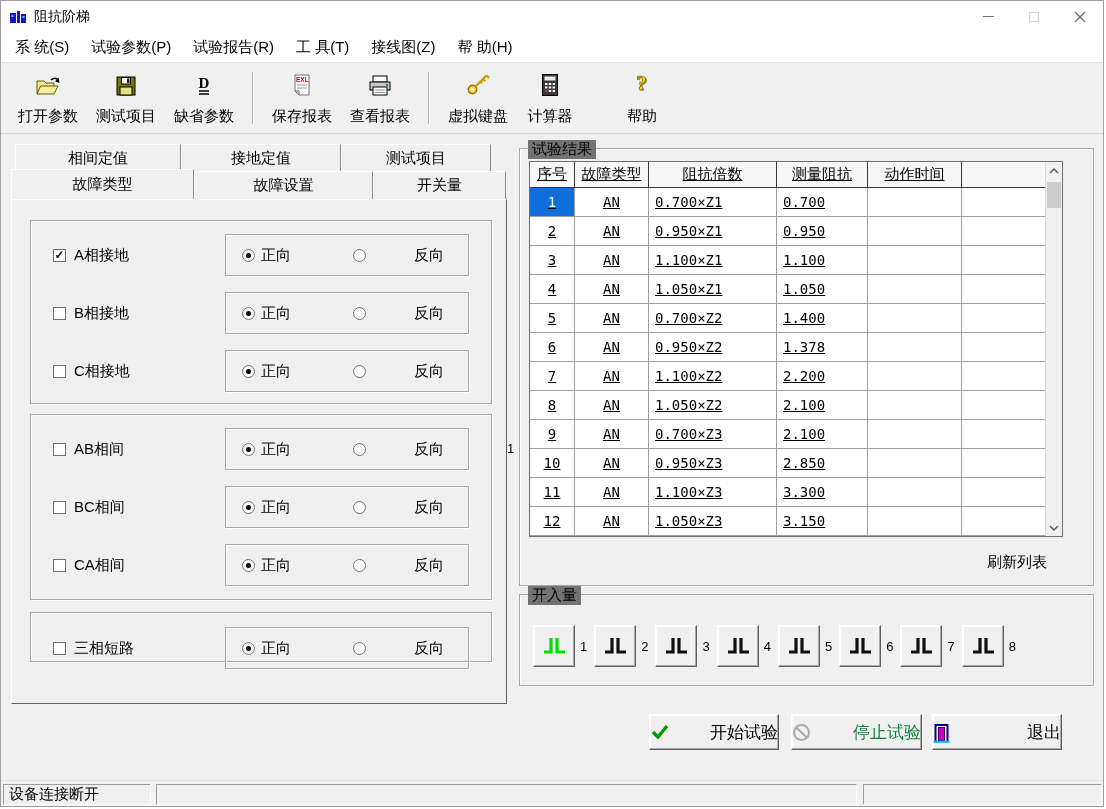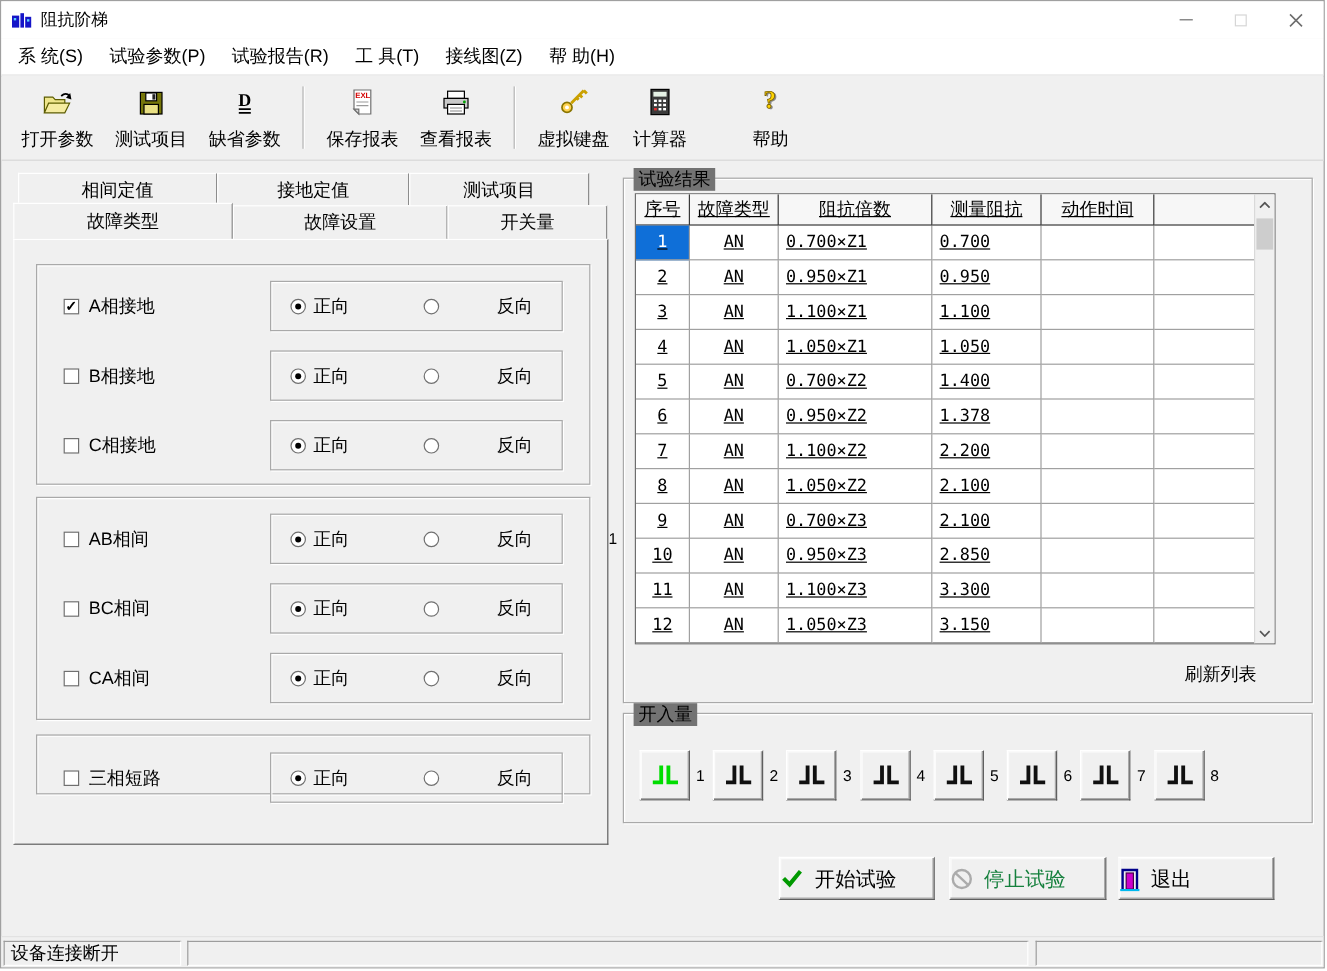--- a/index.html
+++ b/index.html
@@ -75,21 +75,21 @@
   
   .di-group { left:518px; top:593px; width:575px; height:92px; }
   .di-row { position:absolute; left:13px; top:30px; display:flex; align-items:center; }
   .sw-btn { width:42px; height:42px; background:#f0f0f0; display:flex; align-items:center; justify-content:center;
             border:1px solid; border-color:#ffffff #5f5f5f #5f5f5f #ffffff; box-shadow:inset -1px -1px 0 #a9a9a9, inset 1px 1px 0 #fbfbfb; }
   .sw-btn.active { color:#00dd00; }
   .sw-btn { color:#101010; }
   .sw-num { font-size:13px; margin:0 7px 0 5px; }
 
   
-  .btn { position:absolute; height:36px; background:#f0f0f0; display:flex; align-items:center; justify-content:flex-start; gap:9px;
+  .btn { position:absolute; height:36px; background:#f0f0f0; display:flex; align-items:center; justify-content:space-between; gap:9px;
          border:1px solid; border-color:#ffffff #5f5f5f #5f5f5f #ffffff; box-shadow:inset -1px -1px 0 #a9a9a9, inset 1px 1px 0 #fbfbfb; font-size:17px; }
   .btn.disabled { color:#15803d; }
 
   
   .statusbar { position:absolute; left:0; right:0; top:779px; height:27px; background:#f0f0f0; border-top:1px solid #e2e2e2; }
   .status-panel { position:absolute; top:3px; height:21px; border:1px solid; border-color:#9d9d9d #ffffff #ffffff #9d9d9d; font-size:15px; display:flex; align-items:center; padding-left:5px; }
 
   .stray { position:absolute; left:506px; top:440px; font-size:13px; }
 </style>
 </head>

